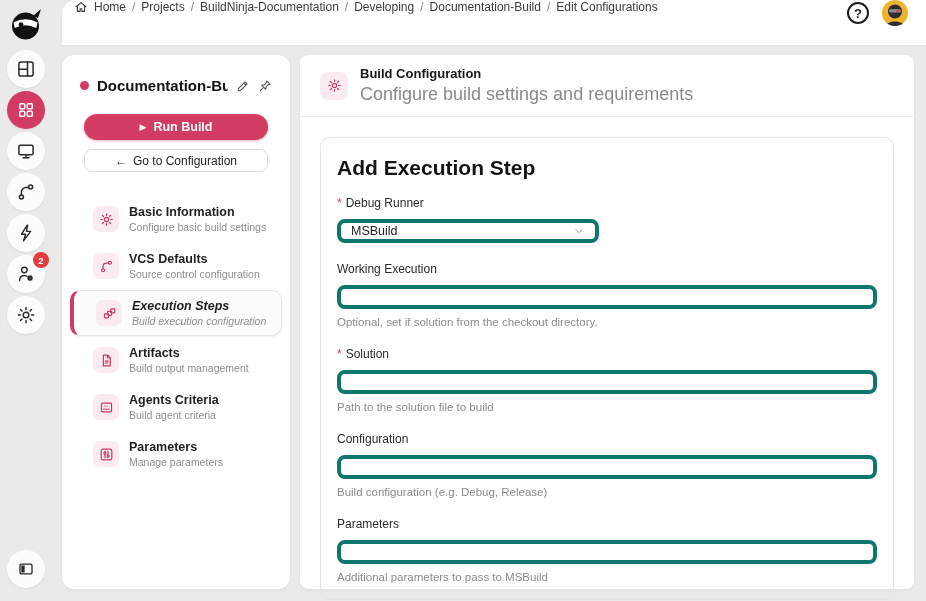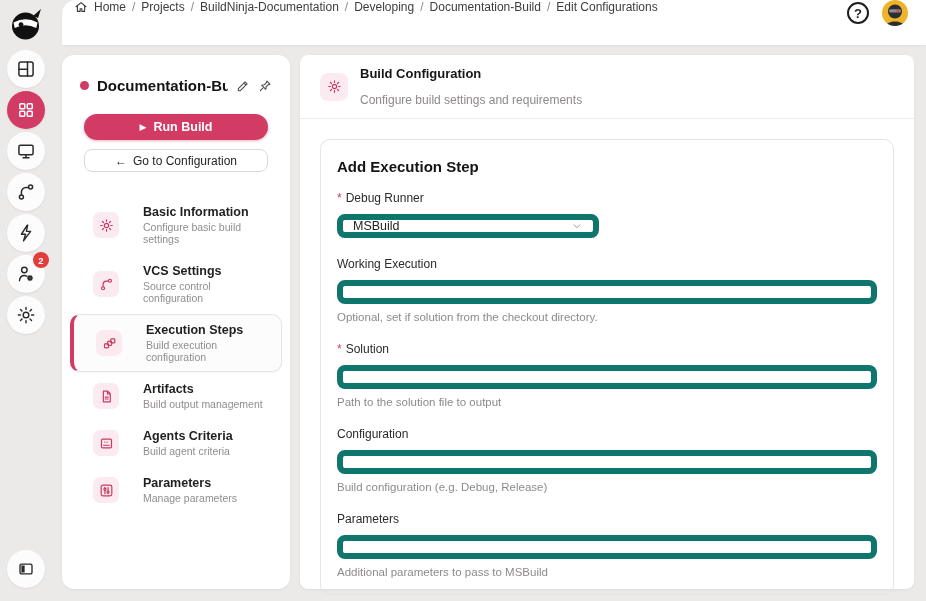--- a/index.html
+++ b/index.html
@@ -69,27 +69,27 @@
   }
   .run-btn .play { font-size:9px; }
   .goto-btn {
     display:flex; align-items:center; justify-content:center; gap:6px;
     margin:9px 22px 0; height:23px; border-radius:8px;
     border:1px solid #ddd9d9; background:#fff; color:#262626; font-size:12px;
     font-family:inherit; cursor:pointer; width:calc(100% - 44px);
   }
   .nav { margin-top:24px; padding:0 8px; display:flex; flex-direction:column; }
   .nav-item {
-    display:flex; align-items:center; gap:24px;
+    display:flex; align-items:center; gap:10px;
     padding:8px 8px 8px 22px; border-radius:10px; cursor:pointer;
     border:1px solid transparent; margin-bottom:1px;
   }
   .nav-item.selected {
     background:#fdfcfc; border:1px solid #e8e4e4; border-left:4px solid #d23b64;
-    box-shadow:0 1px 2px rgba(0,0,0,.05);
+    box-shadow:0 1px 2px rgba(0,0,0,.05);font-style:italic;
   }
   .nav-ico {
     width:26px; height:26px; border-radius:7px; background:#fbeaef;
     color:#c93960; display:flex; align-items:center; justify-content:center; flex:none;
   }
   .nav-txt .t { font-size:12.5px; font-weight:bold; color:#1f1f1f; }
   .nav-txt .d { font-size:10.5px; color:#918d8d; margin-top:2px; }
   
   .main {
     position:absolute; left:300px; top:55px; width:614px; height:534px;
@@ -98,31 +98,31 @@
   }
   .main-head {
     display:flex; align-items:center; gap:12px;
     padding:11px 20px; border-bottom:1px solid #eceaea;
   }
   .main-head-ico {
     width:28px; height:28px; border-radius:8px; background:#fbeaef;
     color:#c93960; display:flex; align-items:center; justify-content:center;
   }
   .main-head .t { font-size:13px; font-weight:bold; color:#161616; }
-  .main-head .d { font-size:12px; color:#8d8989; margin-top:12px; }
+  .main-head .d { font-size:18px; color:#8d8989; margin-top:3px; }
   .form-card {
     margin:20px; border:1px solid #e7e4e4; border-radius:10px;
     padding:18px 16px 16px; flex:none;
   }
-  .form-title { font-size:15px; font-weight:bold; color:#141414; margin-bottom:16px; }
+  .form-title { font-size:21px; font-weight:bold; color:#141414; margin-bottom:16px; }
   .grid2 { display:grid; grid-template-columns:1fr 1fr; column-gap:16px; }
   .f-label { font-size:12px; color:#2b2b2b; margin-bottom:9px; display:flex; gap:4px; align-items:center; }
   .req { color:#d23b64; }
   .f-input, .f-select {
-    width:100%; height:24px; border:6px solid #0f766e; border-radius:8px;
+    width:100%; height:24px; border:4px solid #0f766e; border-radius:8px;
     font-size:12.5px; color:#222; padding:0 10px; background:#fff;
     font-family:inherit; outline:none; display:flex; align-items:center;
   }
   .f-select { justify-content:space-between; cursor:pointer; }
   .f-select .chev { color:#9a9a9a; display:flex; }
   .f-hint { font-size:11.5px; color:#8e8a8a; margin-top:7px; }
   .field { margin-top:19px; }
 </style>
 </head>
 <body>
@@ -278,21 +278,21 @@
 
     <div class="nav-item">
       <span class="nav-ico">
         <svg width="15" height="15" viewBox="0 0 24 24" fill="none" stroke="currentColor" stroke-width="1.9" stroke-linecap="round">
           <circle cx="6.5" cy="18" r="2.4"></circle>
           <circle cx="17.5" cy="6" r="2.4"></circle>
           <path d="M6.5 15.5V12a5.5 5.5 0 0 1 5.5-5.5h3"></path>
         </svg>
       </span>
       <span class="nav-txt">
-        <div class="t">VCS Settings</div>
+        <div class="t">VCS Defaults</div>
         <div class="d">Source control configuration</div>
       </span>
     </div>
 
     <div class="nav-item selected">
       <span class="nav-ico">
         <svg width="15" height="15" viewBox="0 0 24 24" fill="none" stroke="currentColor" stroke-width="1.9" stroke-linejoin="round">
           <rect x="4" y="12.5" width="6.5" height="6.5" rx="1.3"></rect>
           <rect x="9" y="8.5" width="6.5" height="6.5" rx="1.3"></rect>
           <rect x="14" y="4.5" width="6.5" height="6.5" rx="1.3"></rect>
@@ -391,21 +391,21 @@
       <input class="f-input" value="" style="">
       <div class="f-hint">Optional, set if solution from the checkout directory.</div>
     </div>
 
     <div class="field">
       <div class="f-label">
         <span class="req">*</span>
         <span>Solution</span>
       </div>
       <input class="f-input" value="" style="">
-      <div class="f-hint">Path to the solution file to output</div>
+      <div class="f-hint">Path to the solution file to build</div>
     </div>
 
     <div class="field">
       <div class="f-label">
         <span>Configuration</span>
       </div>
       <input class="f-input" value="" style="">
       <div class="f-hint">Build configuration (e.g. Debug, Release)</div>
     </div>
 

